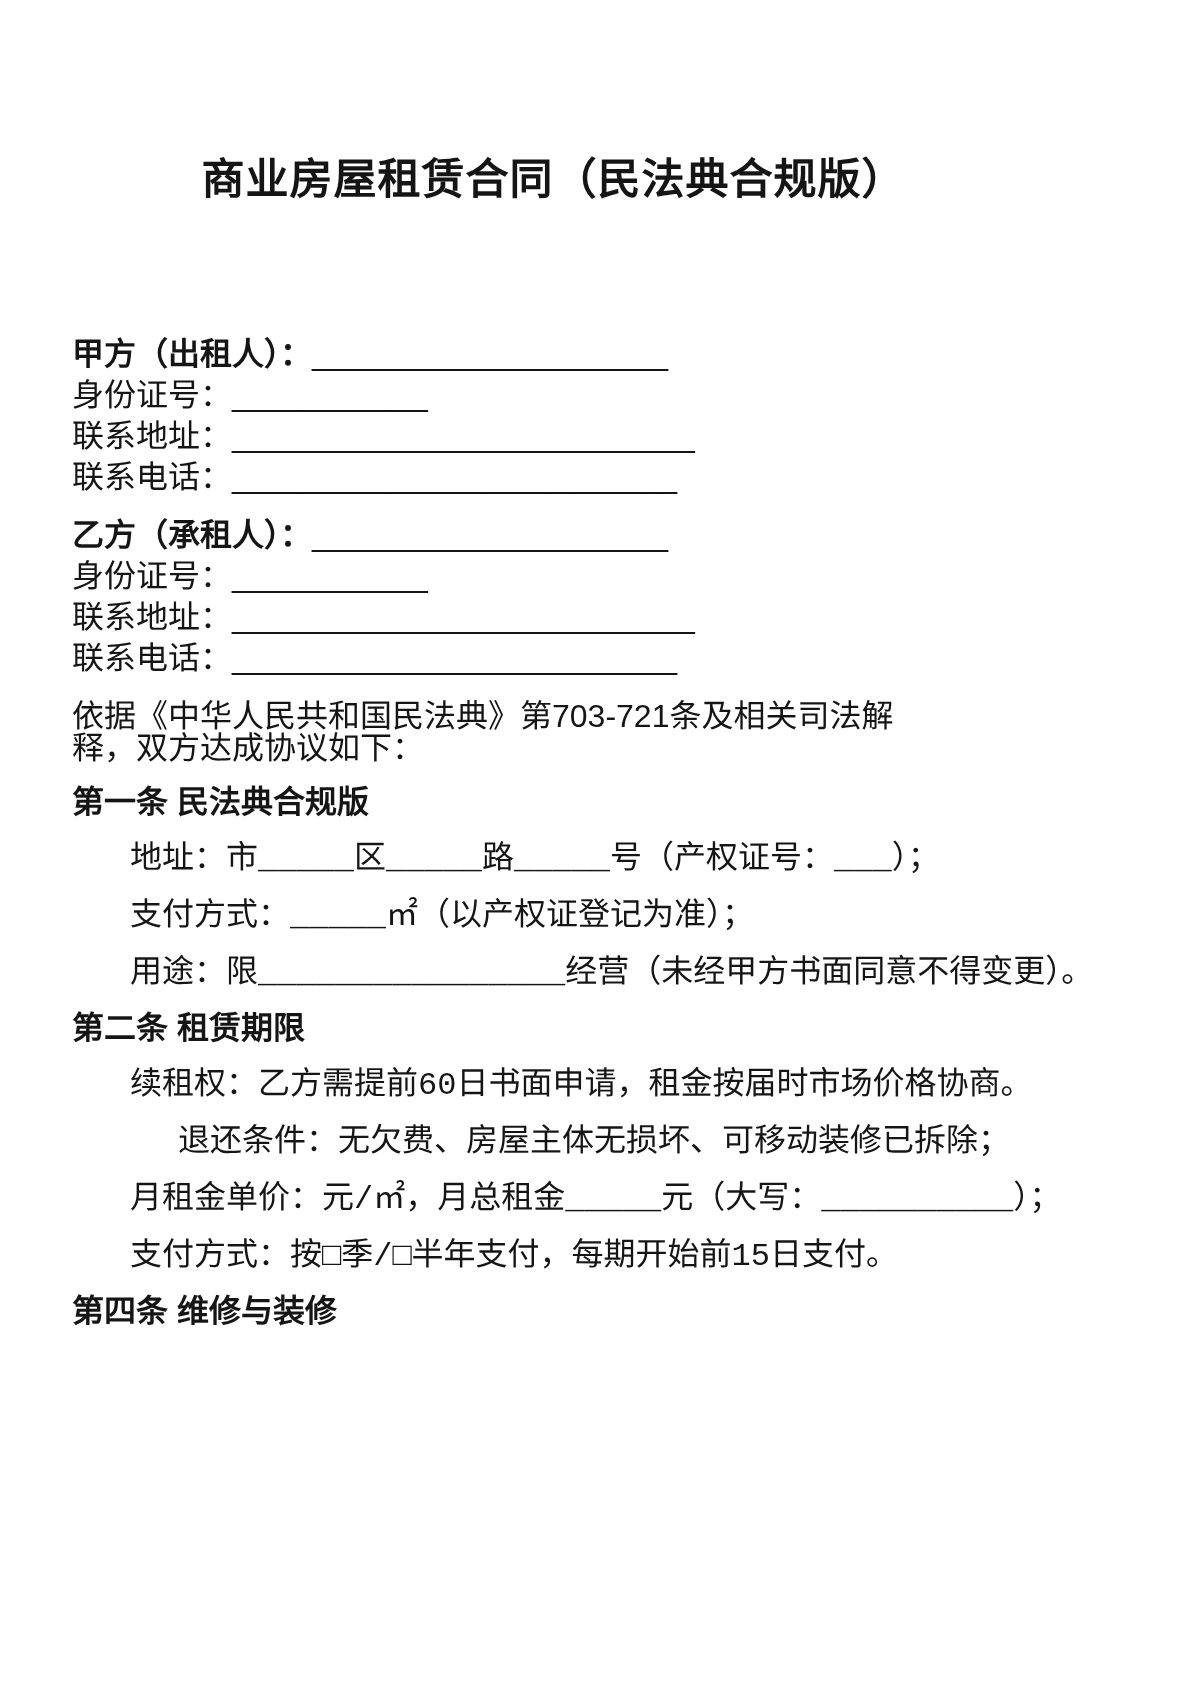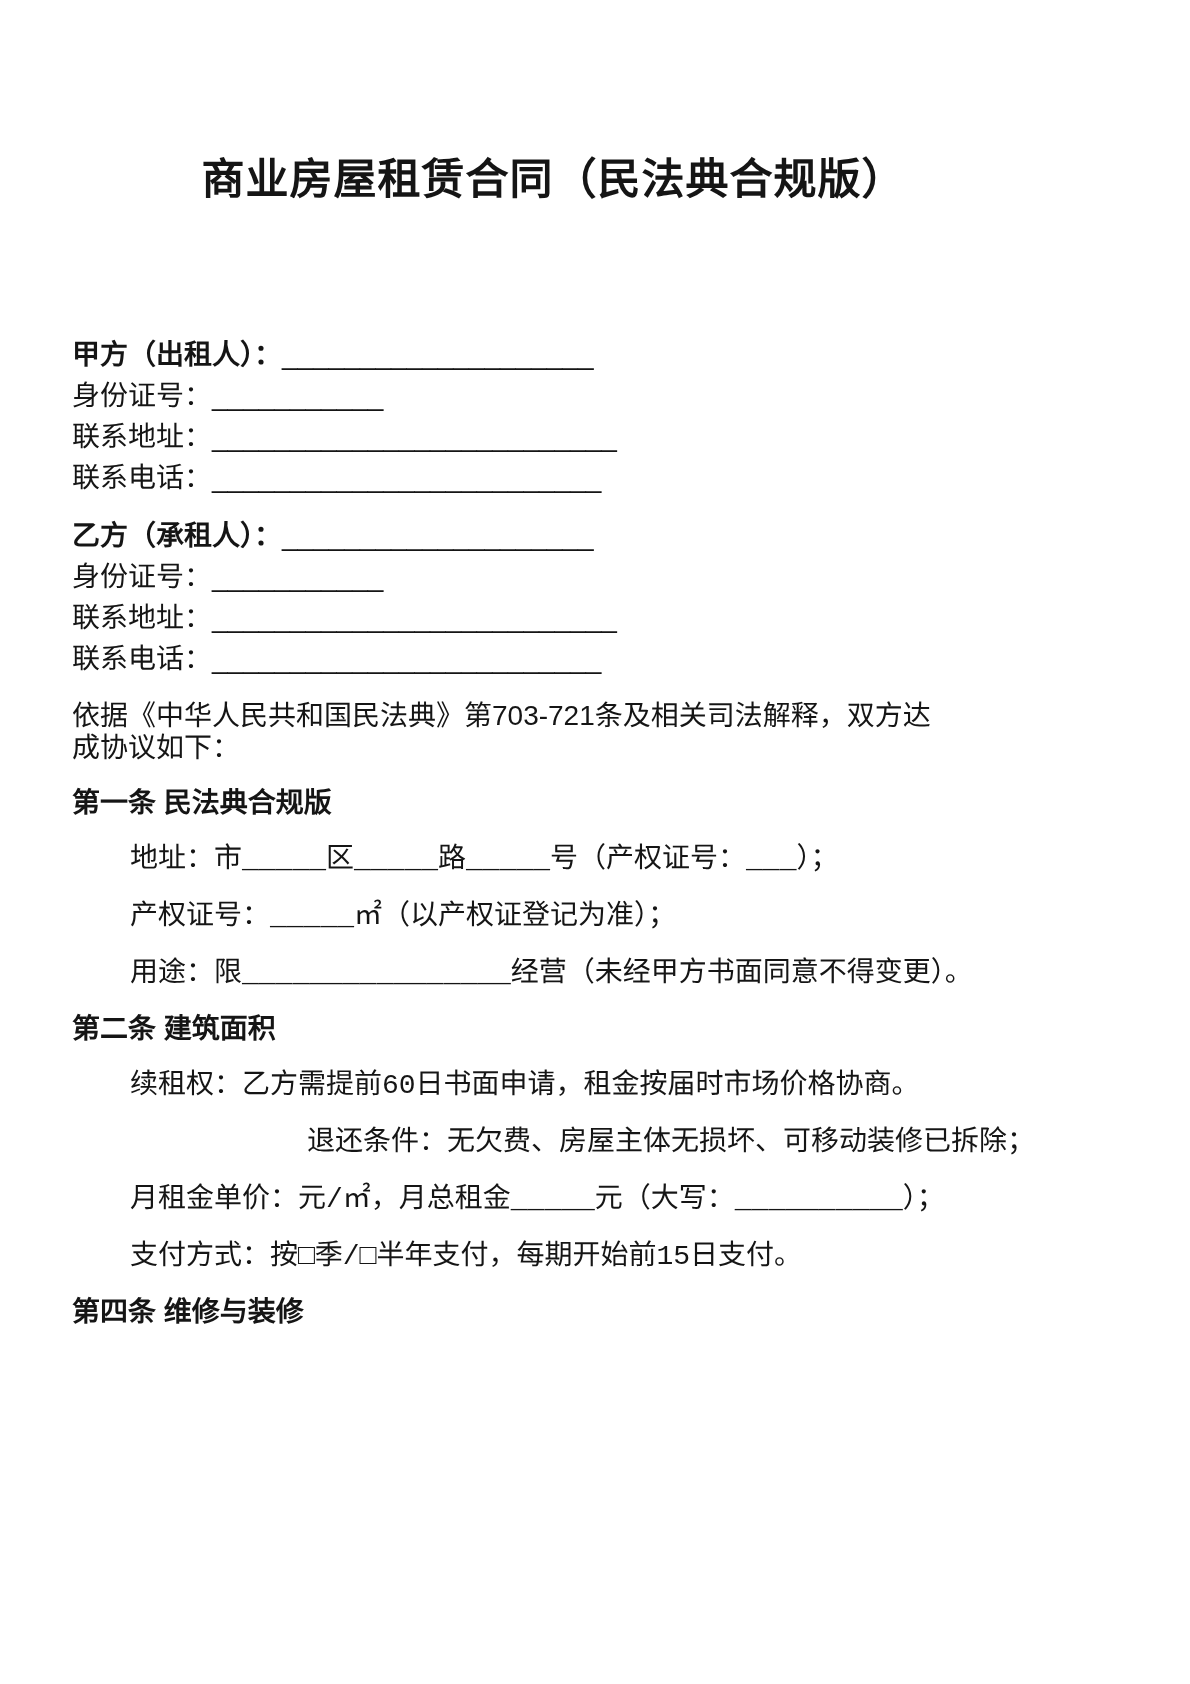--- a/index.html
+++ b/index.html
@@ -24,21 +24,21 @@
   .doc-title {
     margin: 0 0 132px 0;
     font-size: 43px;
     font-weight: 700;
     text-align: center;
     letter-spacing: 1px;
     white-space: nowrap;
   }
   p, h2 {
     margin: 0;
-    font-size: 28px;
+    font-size: 32px;
     line-height: 33px;
     font-weight: 400;
     white-space: nowrap;
   }
   .party-block { margin-bottom: 25px; }
   .party-line { margin-bottom: 8px; }
   .party-name-label { font-weight: 700; }
   .intro {
     margin-top: 1px;
     white-space: normal;
@@ -49,21 +49,20 @@
     font-weight: 700;
     margin-top: 22px;
   }
   .clause-item {
     margin-top: 24px;
     margin-left: 58px;
     font-family: Liberation Mono, monospace;
   }
   .clause-item.indent-2 {
     margin-left: 106px;
-    text-align: right;
   }
   .blank { letter-spacing: 0; }
 </style>
 </head>
 <body>
 
 <div class="page">
 
   <h1 class="doc-title">商业房屋租赁合同（民法典合规版）</h1>
 
@@ -79,26 +78,26 @@
     <p class="party-line"><span>身份证号：</span><span class="blank">___________</span></p>
     <p class="party-line"><span>联系地址：</span><span class="blank">__________________________</span></p>
     <p class="party-line"><span>联系电话：</span><span class="blank">_________________________</span></p>
   </div>
 
   <p class="intro">依据《中华人民共和国民法典》第703-721条及相关司法解释，双方达成协议如下：</p>
 
   <section>
     <h2 class="clause-heading">第一条 民法典合规版</h2>
     <p class="clause-item">地址：市_____区_____路_____号（产权证号：___）；</p>
-    <p class="clause-item">产权证号：_____㎡（以产权证登记为准）；</p>
+    <p class="clause-item">支付方式：_____㎡（以产权证登记为准）；</p>
     <p class="clause-item">用途：限________________经营（未经甲方书面同意不得变更）。</p>
   </section>
 
   <section>
-    <h2 class="clause-heading">第二条 建筑面积</h2>
+    <h2 class="clause-heading">第二条 租赁期限</h2>
     <p class="clause-item">续租权：乙方需提前60日书面申请，租金按届时市场价格协商。</p>
   </section>
 
   <section>
     <p class="clause-item indent-2">退还条件：无欠费、房屋主体无损坏、可移动装修已拆除；</p>
     <p class="clause-item">月租金单价：元/㎡，月总租金_____元（大写：__________）；</p>
     <p class="clause-item">支付方式：按□季/□半年支付，每期开始前15日支付。</p>
   </section>
 
   <section>

